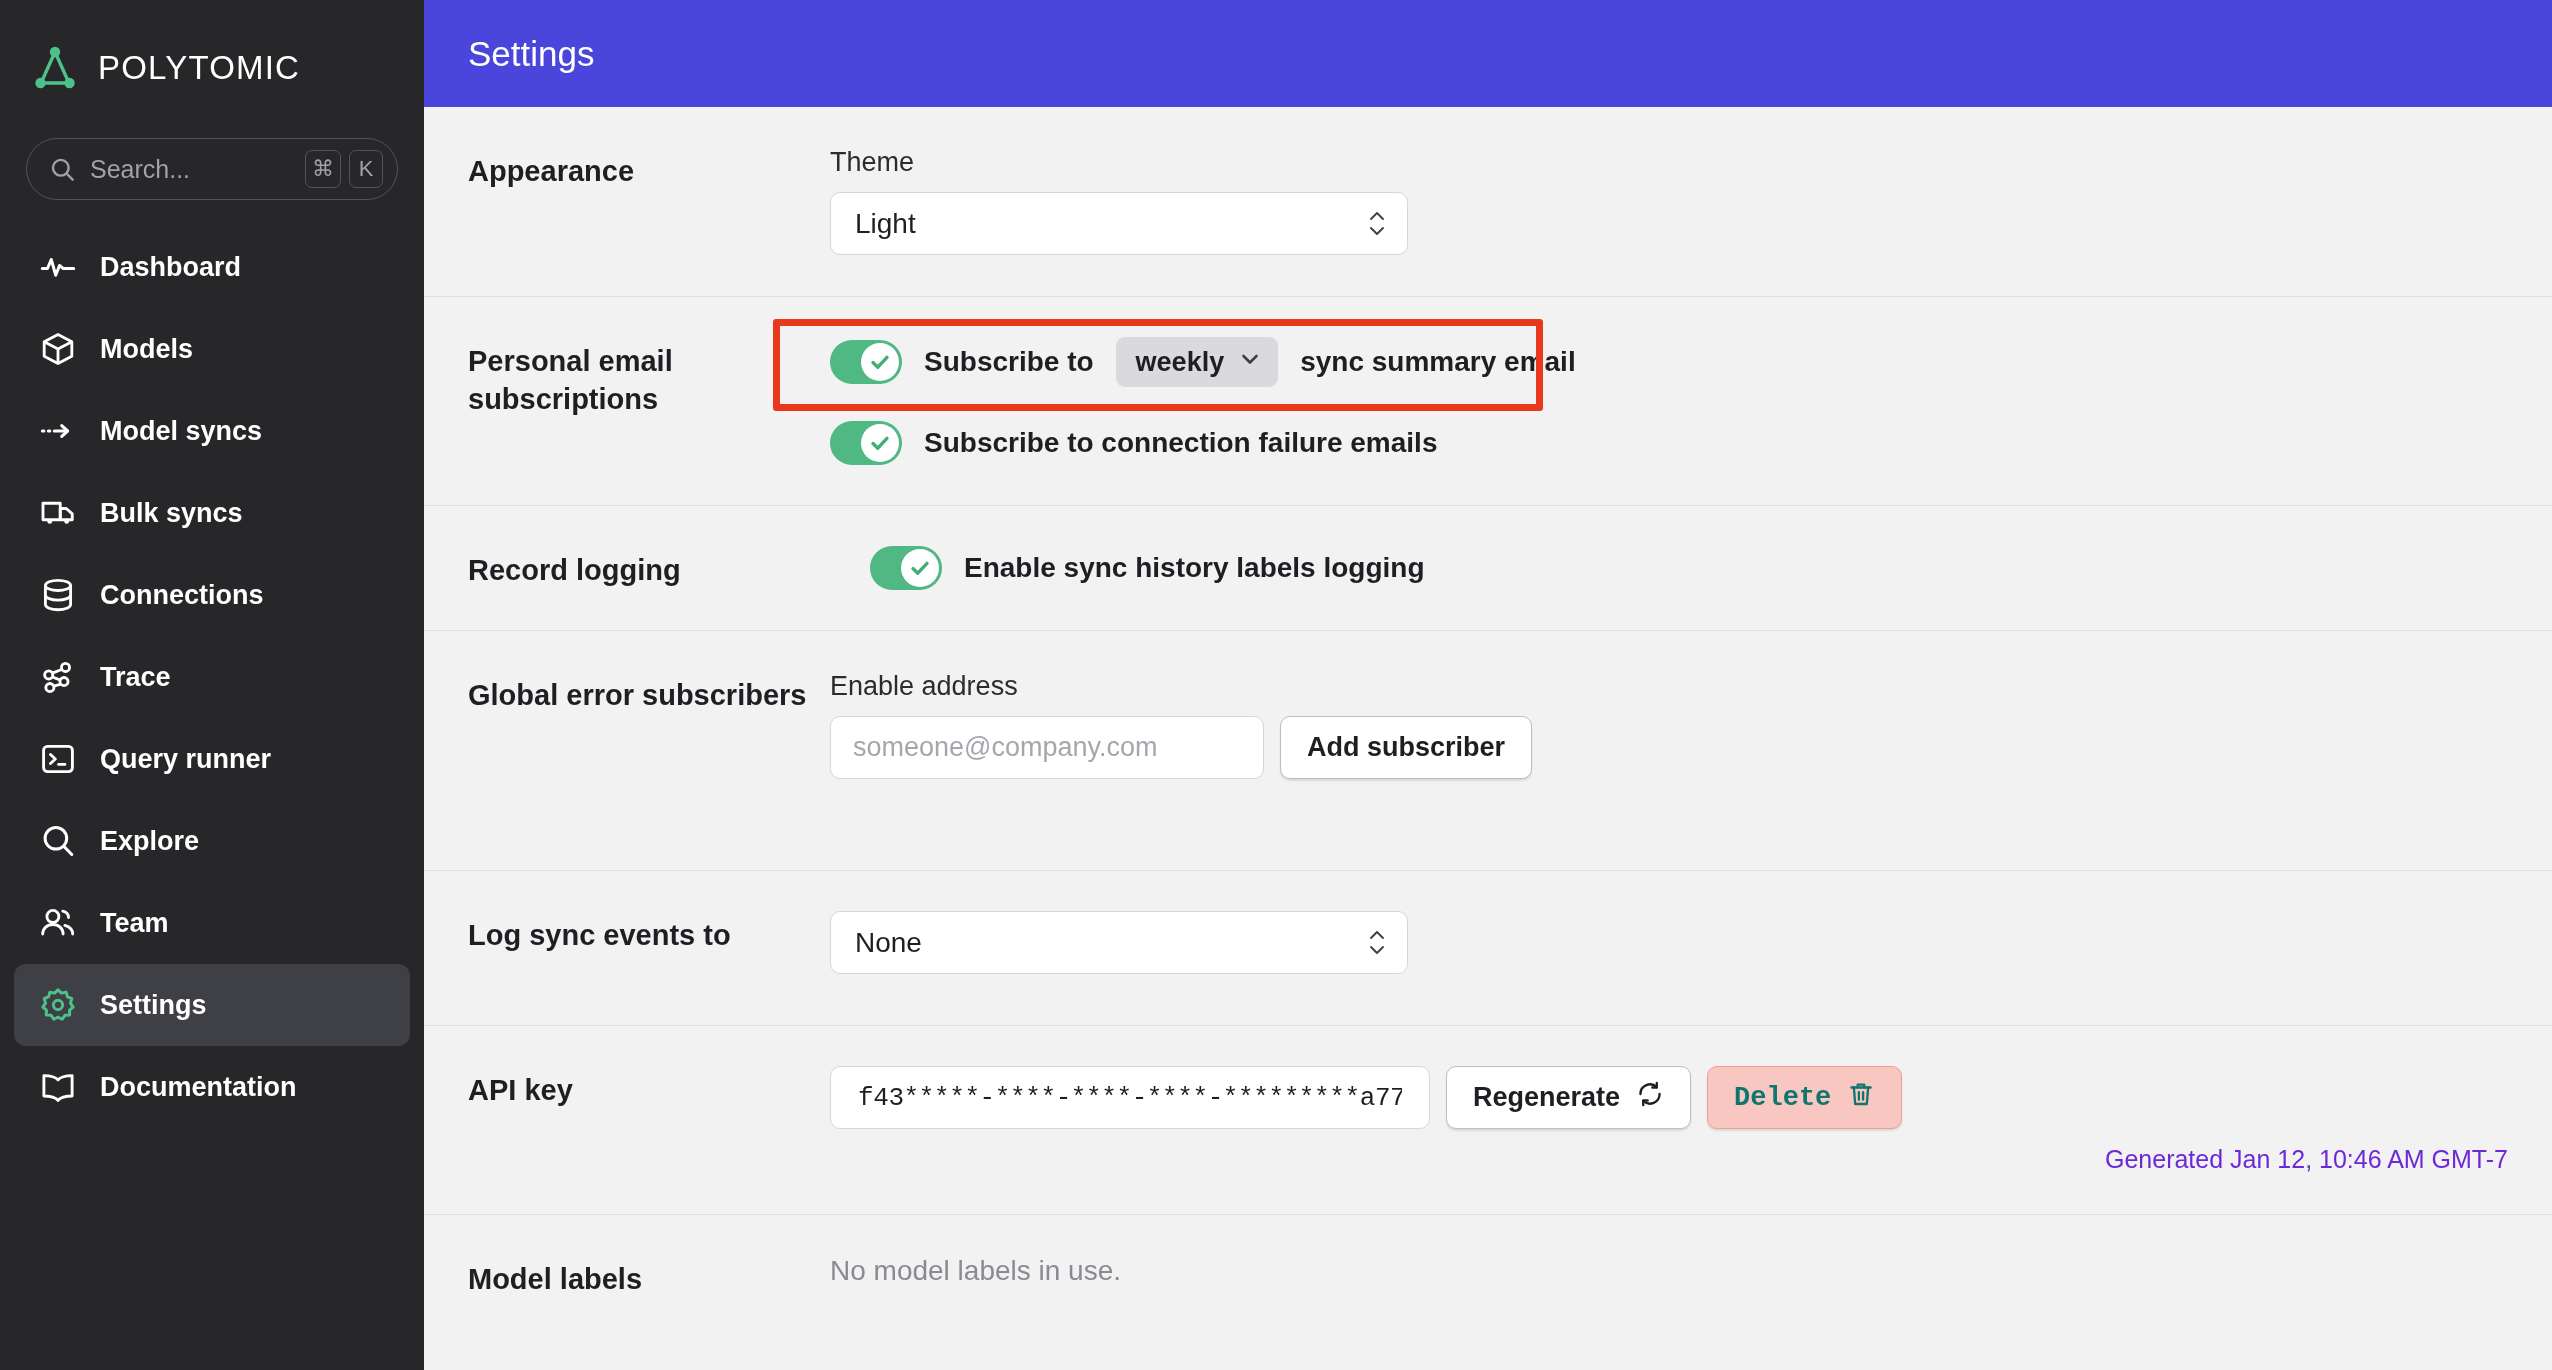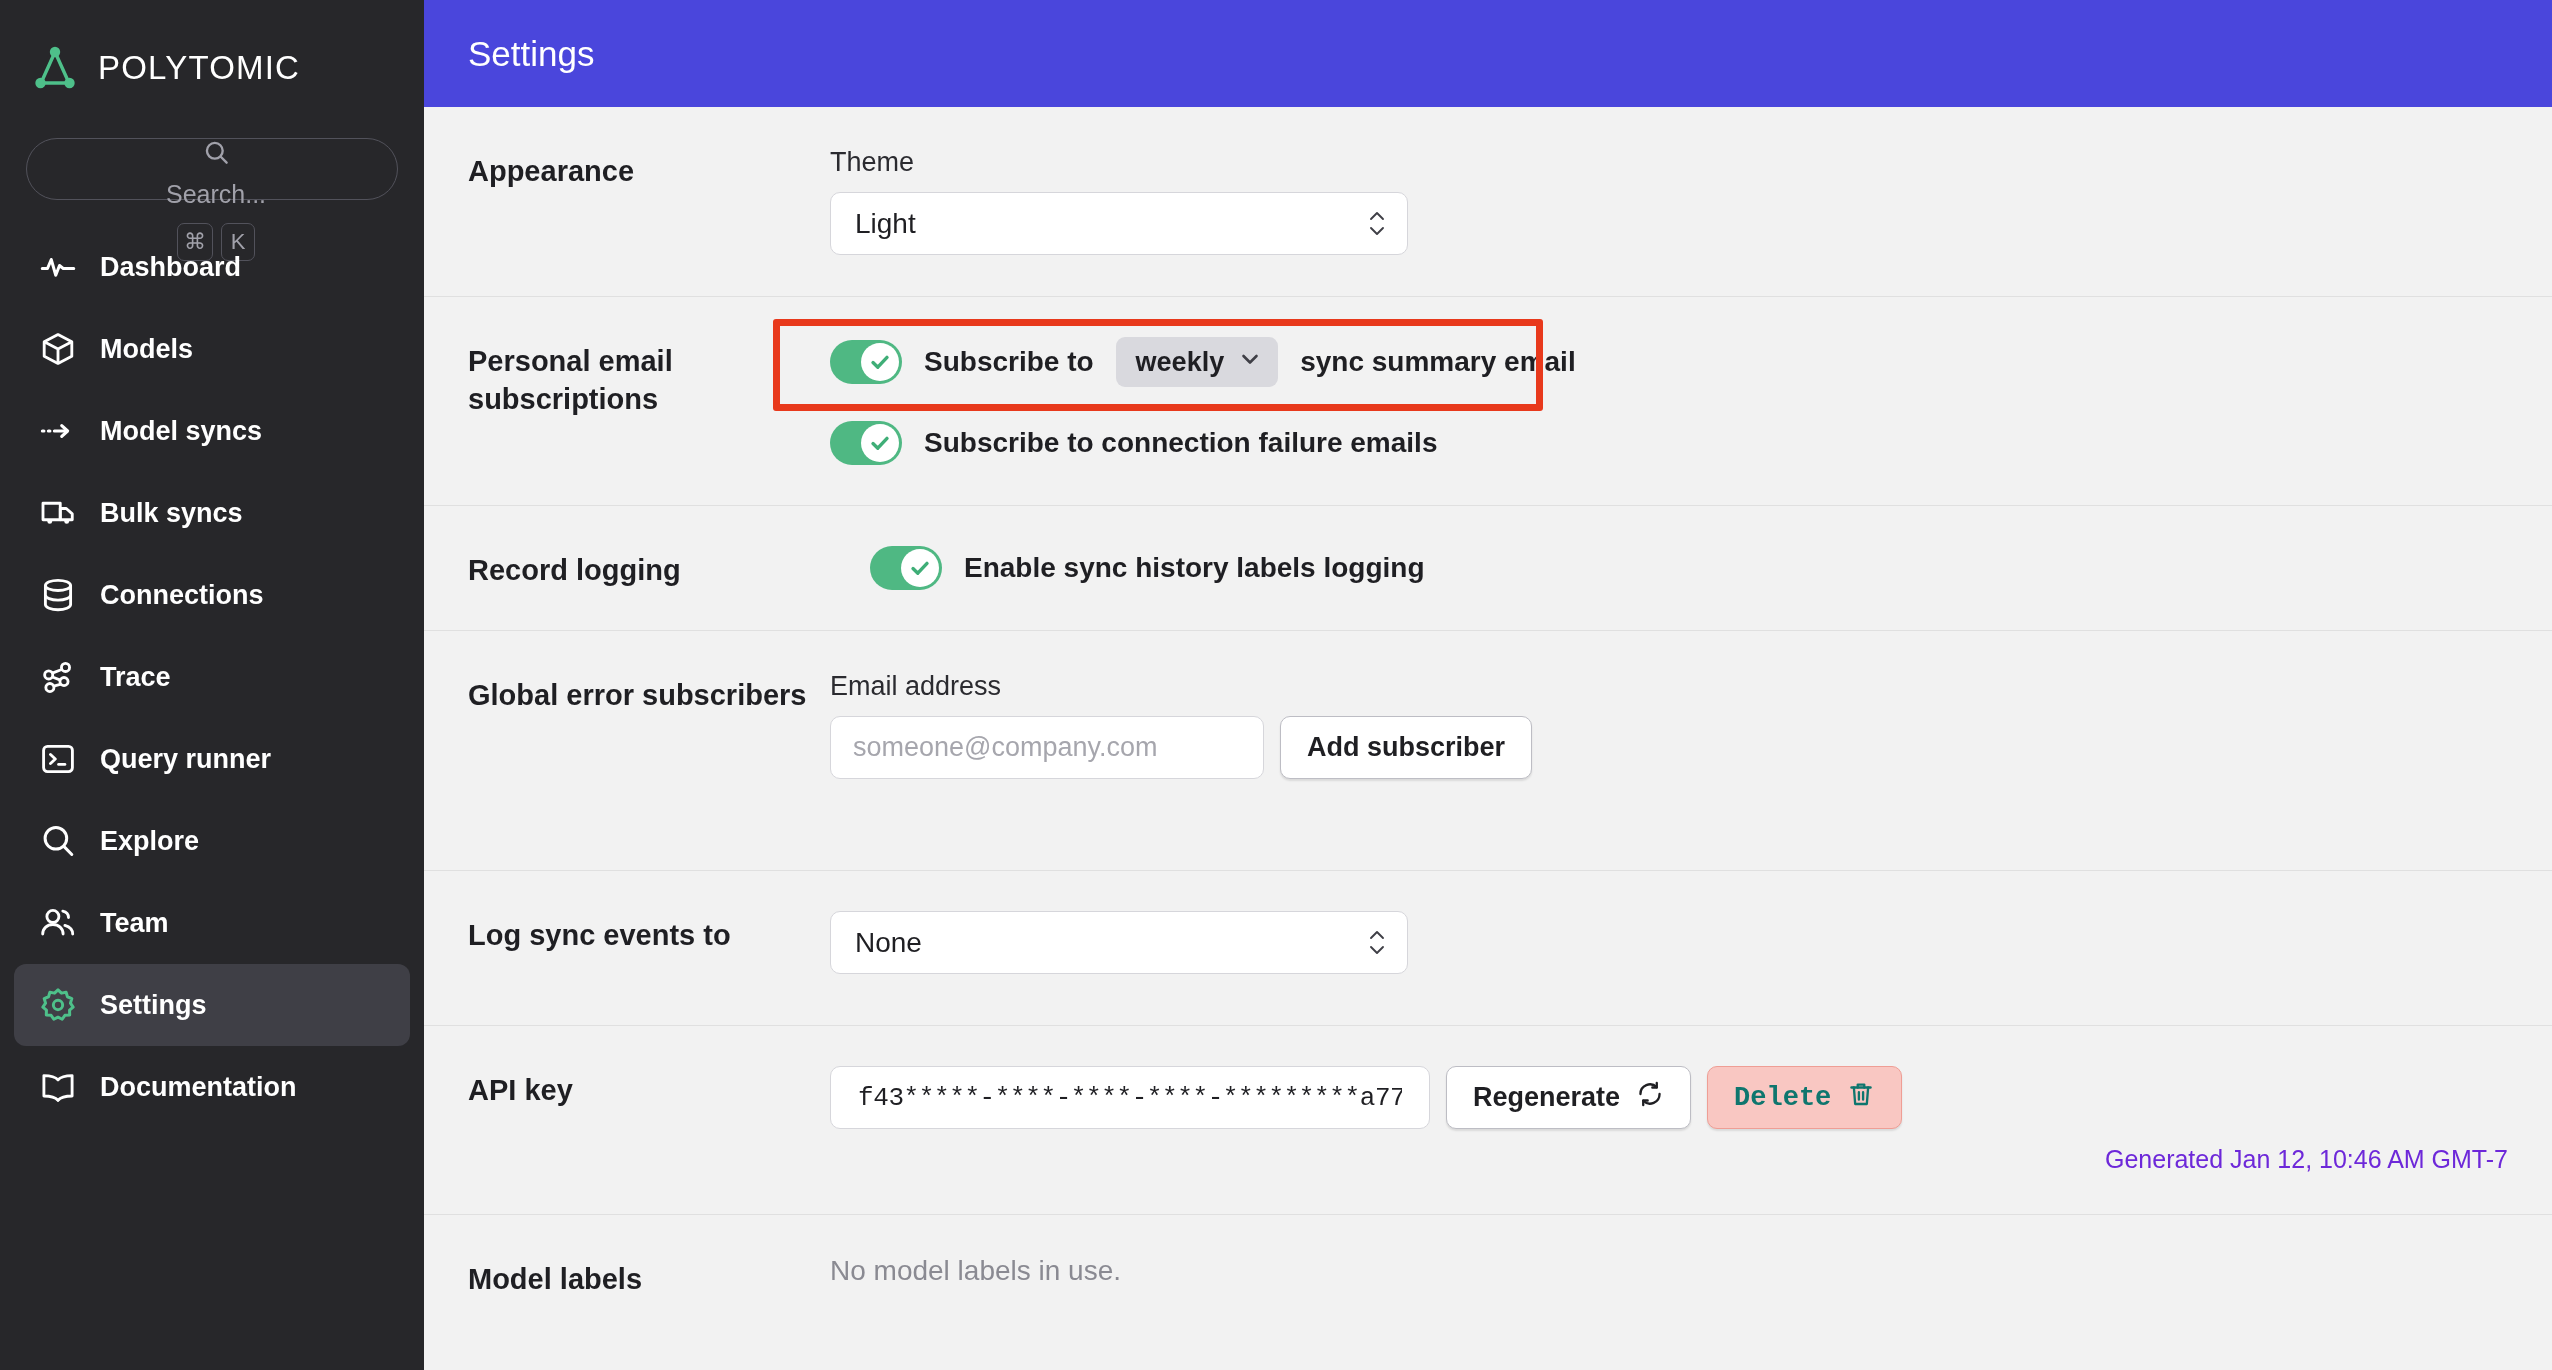--- a/index.html
+++ b/index.html
@@ -23,21 +23,20 @@
   .brand-logo { width: 50px; height: 50px; flex: 0 0 50px; }
   .brand-name {
     color: #ffffff; font-size: 33px; letter-spacing: 1.2px; font-weight: 400;
     white-space: nowrap;
   }
   .search-wrap { padding: 42px 26px 0 26px; }
   .search-box {
     height: 62px; border: 1.5px solid #52525b; border-radius: 31px;
     display: flex; align-items: center; gap: 14px; padding: 0 14px 0 22px;
     background: transparent;
-    flex-direction: column;
   }
   .search-icon { width: 27px; height: 27px; flex: 0 0 27px; color: #a1a1aa; }
   .search-placeholder { color: #a1a1aa; font-size: 25px; flex: 1; white-space: nowrap; }
   .kbd-group { display: flex; gap: 8px; }
   .kbd {
     min-width: 34px; height: 38px; border: 1.5px solid #52525b; border-radius: 7px;
     color: #a1a1aa; font-size: 22px; display: flex; align-items: center; justify-content: center;
     padding: 0 6px;
   }
   .nav { margin-top: 26px; padding: 0 14px; display: flex; flex-direction: column; }
@@ -384,21 +383,21 @@
               </span>
             </span>
             <span class="toggle-text">Enable sync history labels logging</span>
           </div>
         </div>
       </section>
 
       <section class="row row-global">
         <div class="row-label">Global error subscribers</div>
         <div class="row-body">
-          <div class="field-label">Email address</div>
+          <div class="field-label">Enable address</div>
           <div class="inline-group">
             <input class="text-input" type="text" placeholder="someone@company.com" style="">
             <button class="btn">Add subscriber</button>
           </div>
         </div>
       </section>
 
       <section class="row row-logsync">
         <div class="row-label">Log sync events to</div>
         <div class="row-body">

